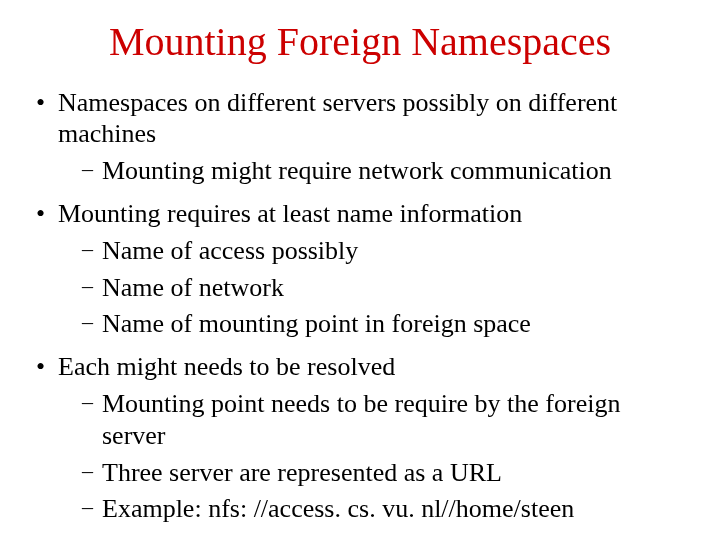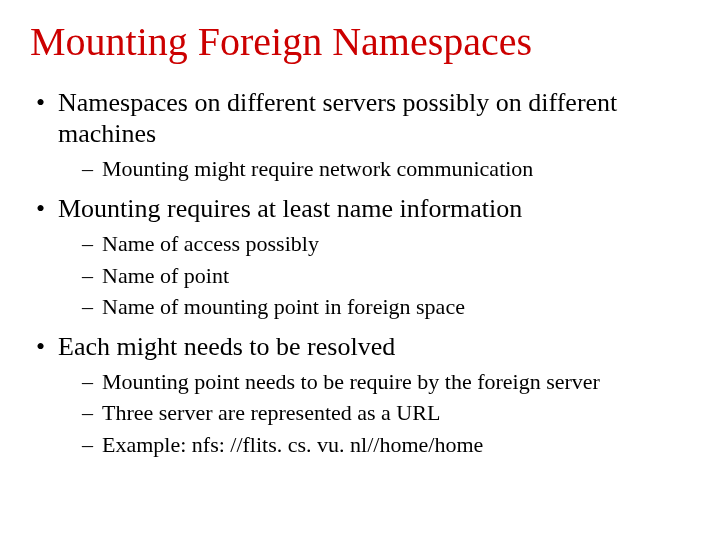--- a/index.html
+++ b/index.html
@@ -11,21 +11,21 @@
     font-family: "Times New Roman", Times, serif;
     color: #000000;
   }
   .slide {
     width: 720px;
     height: 540px;
     box-sizing: border-box;
     padding: 10px 30px 20px 30px;
   }
   .title {
-    text-align: left;
+    text-align: center;
     font-size: 40px;
     color: #cc0000;
     margin: 8px 0 22px 0;
     font-weight: normal;
   }
   ul.level1 {
     list-style: none;
     margin: 0;
     padding: 0 0 0 6px;
   }
@@ -44,21 +44,21 @@
     font-size: 26px;
   }
   ul.level2 {
     list-style: none;
     margin: 6px 0 10px 0;
     padding: 0 0 0 24px;
   }
   ul.level2 > li {
     position: relative;
     padding-left: 20px;
-    font-size: 22px;
+    font-size: 26px;
     line-height: 1.25;
     margin-bottom: 4px;
   }
   ul.level2 > li::before {
     content: "–";
     position: absolute;
     left: 0;
     top: 0;
     font-size: 22px;
   }
@@ -80,37 +80,37 @@
       </ul>
     </li>
 
     <li>
       <span>Mounting requires at least name information</span>
       <ul class="level2">
         <li>
           <span>Name of access possibly</span>
         </li>
         <li>
-          <span>Name of point</span>
+          <span>Name of network</span>
         </li>
         <li>
           <span>Name of mounting point in foreign space</span>
         </li>
       </ul>
     </li>
 
     <li>
       <span>Each might needs to be resolved</span>
       <ul class="level2">
         <li>
           <span>Mounting point needs to be require by the foreign server</span>
         </li>
         <li>
           <span>Three server are represented as a URL</span>
         </li>
         <li>
-          <span>Example: nfs: //flits. cs. vu. nl//home/home</span>
+          <span>Example: nfs: //access. cs. vu. nl//home/steen</span>
         </li>
       </ul>
     </li>
 
   </ul>
 </div>
 
 </body></html>

